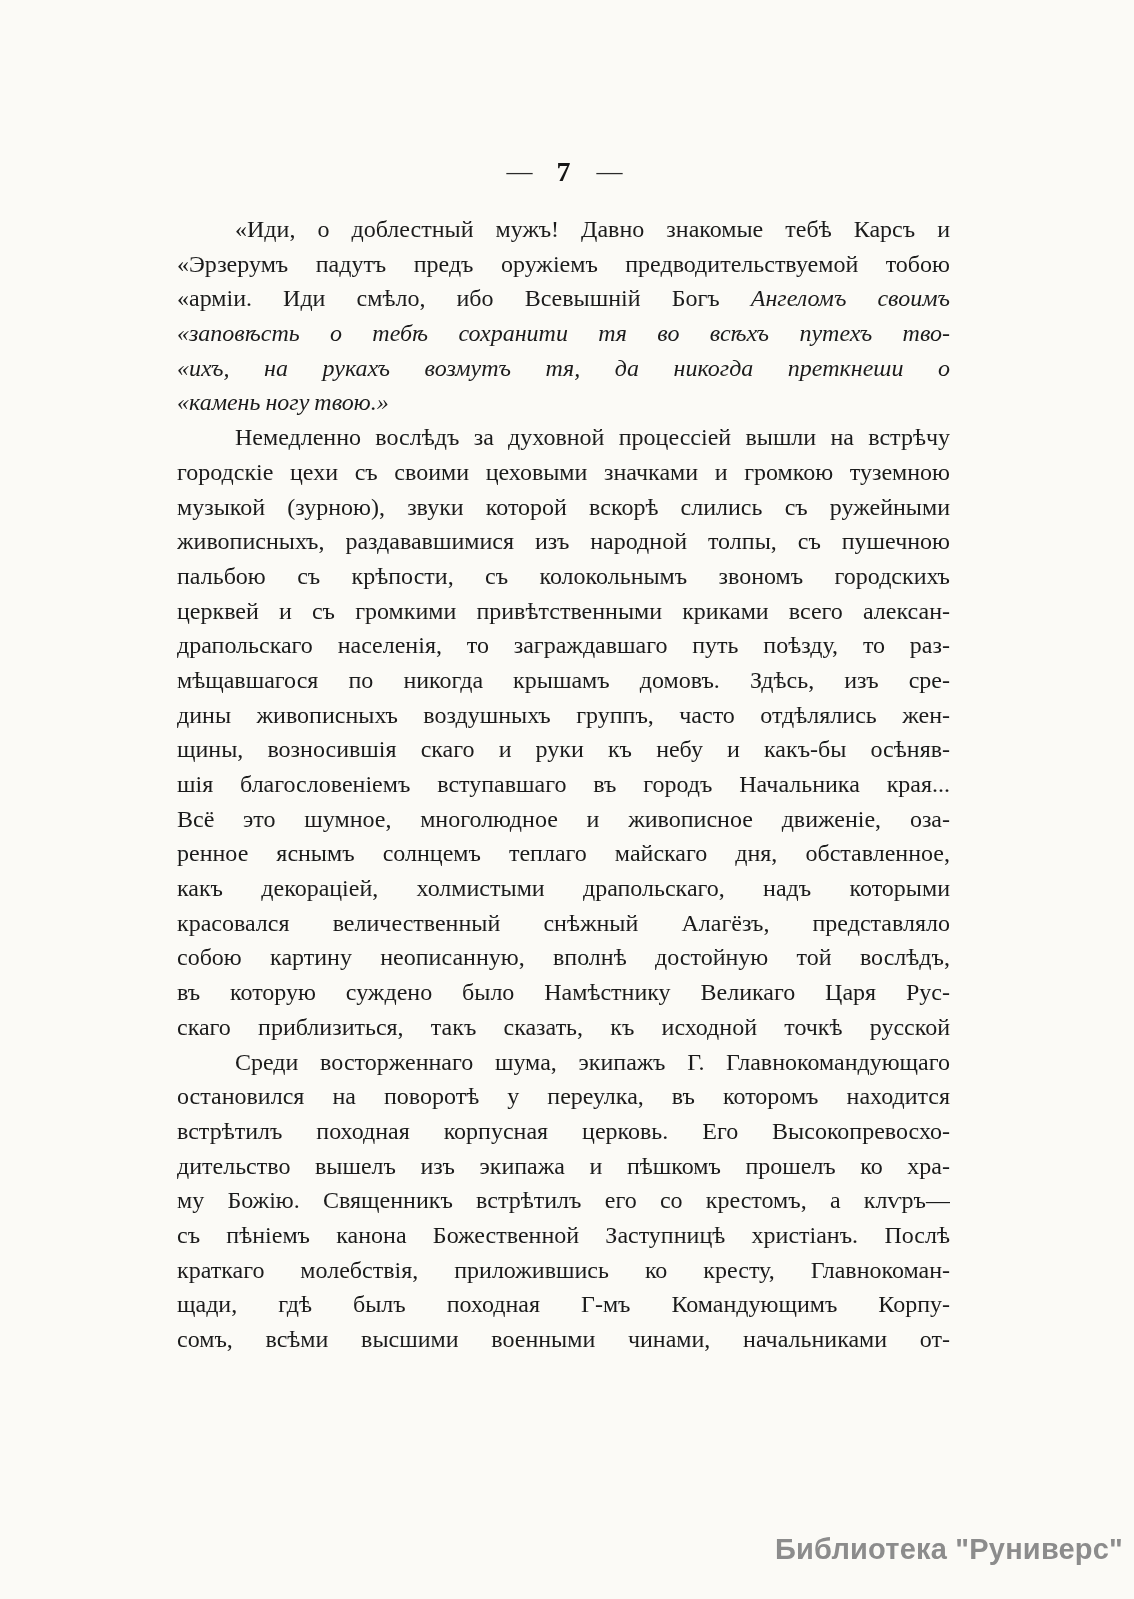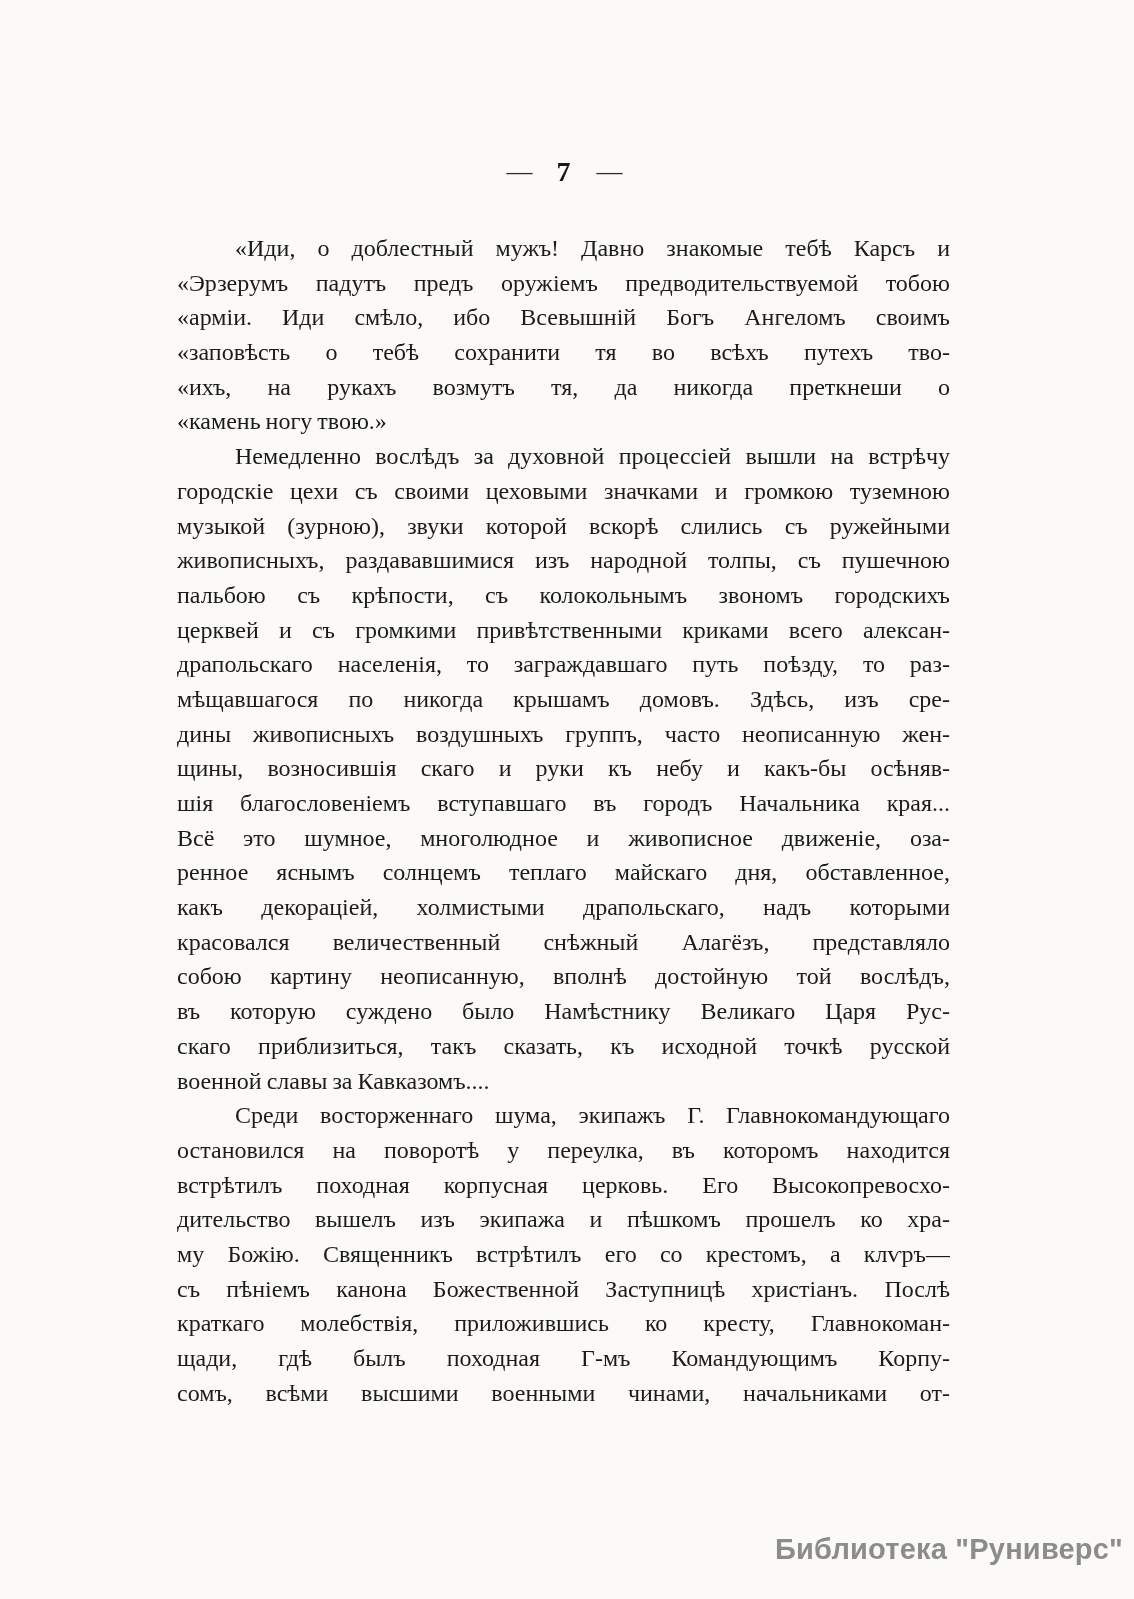--- a/index.html
+++ b/index.html
@@ -37,40 +37,41 @@
     letter-spacing: -2px;
   }
   .page-header .num {
     font-weight: bold;
     font-size: 28px;
     color: #161616;
   }
   .text-block {
     position: absolute;
     left: 177px;
-    top: 231px;
+    top: 212px;
     width: 773px;
     font-size: 24px;
     line-height: 34.7px;
   }
   .line {
     height: 34.7px;
     overflow: hidden;
     text-align: justify;
     text-align-last: justify;
     word-spacing: -1px;
     white-space: normal;
   }
   .line.indent {
     text-indent: 58px;
   }
   .line.short {
     text-align-last: left;
   }
   .it {
+    font-style: italic;
   }
   .watermark {
     position: absolute;
     left: 775px;
     top: 1533px;
     width: 360px;
     font-family: "Liberation Sans", sans-serif;
     font-weight: bold;
     font-size: 29px;
     color: #8c8c8c;
@@ -97,31 +98,30 @@
       <div class="line"><span class="it">«ихъ, на рукахъ возмутъ тя, да никогда преткнеши о</span></div>
       <div class="line short"><span class="it">«камень ногу твою.»</span></div>
       <div class="line indent"><span>Немедленно вослѣдъ за духовной процессіей вышли на встрѣчу</span></div>
       <div class="line"><span>городскіе цехи съ своими цеховыми значками и громкою туземною</span></div>
       <div class="line"><span>музыкой (зурною), звуки которой вскорѣ слились съ ружейными</span></div>
       <div class="line"><span>живописныхъ, раздававшимися изъ народной толпы, съ пушечною</span></div>
       <div class="line"><span>пальбою съ крѣпости, съ колокольнымъ звономъ городскихъ</span></div>
       <div class="line"><span>церквей и съ громкими привѣтственными криками всего алексан-</span></div>
       <div class="line"><span>драпольскаго населенія, то заграждавшаго путь поѣзду, то раз-</span></div>
       <div class="line"><span>мѣщавшагося по никогда крышамъ домовъ. Здѣсь, изъ сре-</span></div>
-      <div class="line"><span>дины живописныхъ воздушныхъ группъ, часто неописанную жен-</span></div>
+      <div class="line"><span>дины живописныхъ воздушныхъ группъ, часто отдѣлялись жен-</span></div>
       <div class="line"><span>щины, возносившія скаго и руки къ небу и какъ-бы осѣняв-</span></div>
       <div class="line"><span>шія благословеніемъ вступавшаго въ городъ Начальника края...</span></div>
       <div class="line"><span>Всё это шумное, многолюдное и живописное движеніе, оза-</span></div>
       <div class="line"><span>ренное яснымъ солнцемъ теплаго майскаго дня, обставленное,</span></div>
       <div class="line"><span>какъ декораціей, холмистыми драпольскаго, надъ которыми</span></div>
       <div class="line"><span>красовался величественный снѣжный Алагёзъ, представляло</span></div>
       <div class="line"><span>собою картину неописанную, вполнѣ достойную той вослѣдъ,</span></div>
       <div class="line"><span>въ которую суждено было Намѣстнику Великаго Царя Рус-</span></div>
       <div class="line"><span>скаго приблизиться, такъ сказать, къ исходной точкѣ русской</span></div>
-      <div class="line short"><span>военной славы за Кавказомъ....</span></div>
       <div class="line indent"><span>Среди восторженнаго шума, экипажъ Г. Главнокомандующаго</span></div>
       <div class="line"><span>остановился на поворотѣ у переулка, въ которомъ находится</span></div>
       <div class="line"><span>встрѣтилъ походная корпусная церковь. Его Высокопревосхо-</span></div>
       <div class="line"><span>дительство вышелъ изъ экипажа и пѣшкомъ прошелъ ко хра-</span></div>
       <div class="line"><span>му Божію. Священникъ встрѣтилъ его со крестомъ, а клѵръ—</span></div>
       <div class="line"><span>съ пѣніемъ канона Божественной Заступницѣ христіанъ. Послѣ</span></div>
       <div class="line"><span>краткаго молебствія, приложившись ко кресту, Главнокоман-</span></div>
       <div class="line"><span>щади, гдѣ былъ походная Г-мъ Командующимъ Корпу-</span></div>
       <div class="line"><span>сомъ, всѣми высшими военными чинами, начальниками от-</span></div>
     </div>

